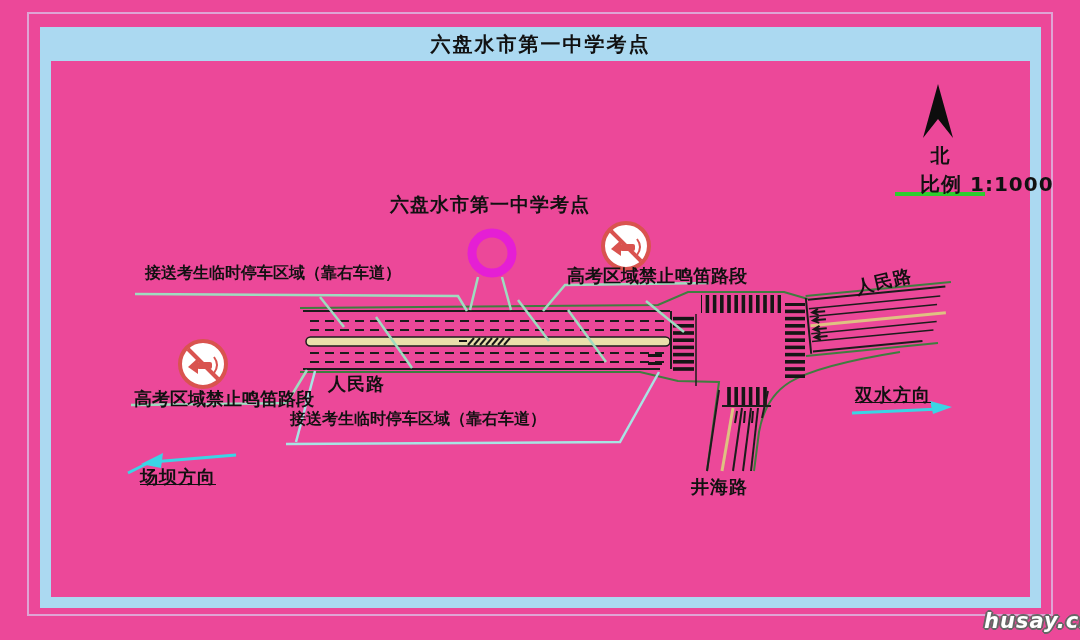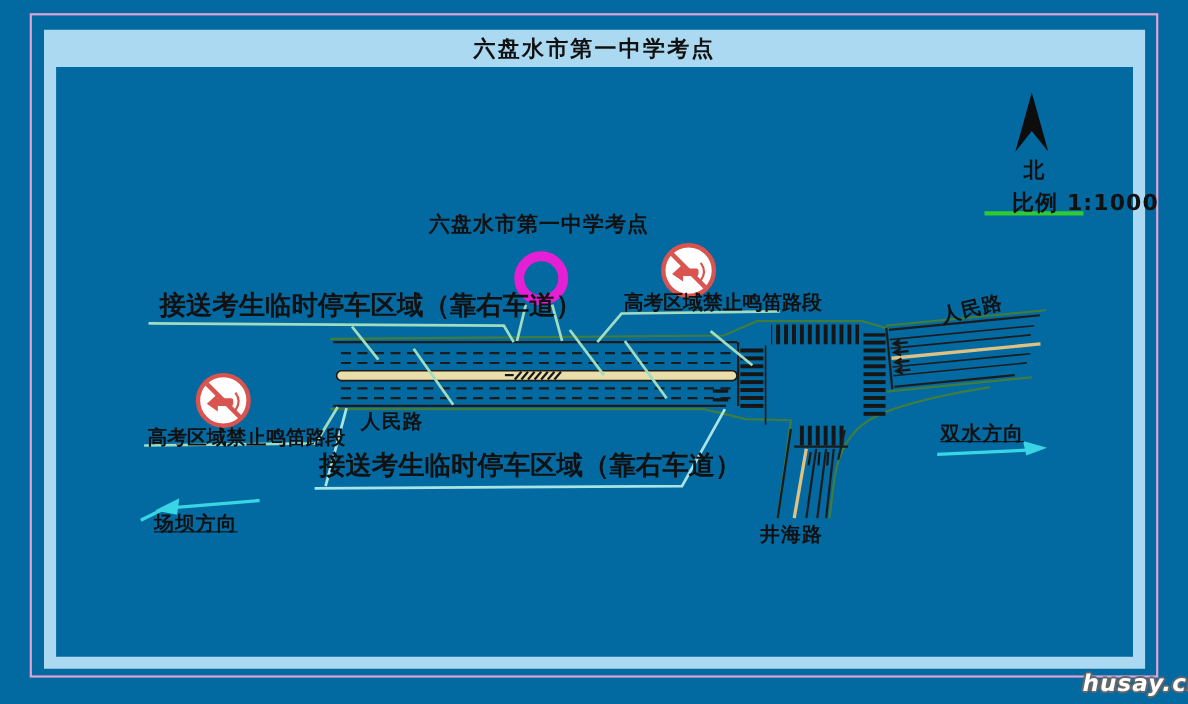--- a/index.html
+++ b/index.html
@@ -1,28 +1,28 @@
 <!DOCTYPE html>
 <html><head>
 <meta charset="utf-8">
 <style>
   html,body{margin:0;padding:0;background:#fff;}
-  #stage{position:relative;width:1080px;height:640px;background:#0369a1;overflow:hidden;
+  #stage{position:relative;width:1080px;height:640px;background:#ec4899;overflow:hidden;
          font-family:"DejaVu Sans","Liberation Sans",sans-serif;color:#111;}
   .pink-border{position:absolute;left:27px;top:12px;width:1022px;height:600px;
                border:2px solid #dfa4d4;}
   .blue-frame{position:absolute;left:40px;top:27px;width:1001px;height:581px;
               box-sizing:border-box;border:11px solid #abd9f1;border-top-width:34px;}
   .lbl{position:absolute;white-space:nowrap;line-height:1.1;}
   .frame-title{left:40px;top:33px;width:1001px;text-align:center;
                font-size:20px;font-weight:bold;letter-spacing:2px;}
   .exam-label{left:390px;top:194px;font-size:19px;font-weight:600;letter-spacing:1px;}
   .north-label{left:920px;top:145px;width:40px;text-align:center;font-size:19px;font-weight:600;}
   .scale-label{left:920px;top:173px;font-size:20px;font-weight:600;letter-spacing:1px;}
-  .annot{font-size:24px;font-weight:600;}
+  .annot{font-size:16px;font-weight:600;}
   .a1{left:145px;top:264px;}
   .a2{left:290px;top:410px;}
   .nohorn-txt{font-size:18px;font-weight:700;}
   .nh-right{left:567px;top:266px;}
   .nh-left{left:134px;top:389px;}
   .roadlbl{font-size:18px;font-weight:600;letter-spacing:1px;}
   .renmin-west{left:328px;top:374px;}
   .renmin-east{left:856px;top:278px;transform:rotate(-13deg);transform-origin:left center;}
   .jinghai{left:691px;top:477px;}
   .dirlbl{font-size:18px;font-weight:600;letter-spacing:1px;text-decoration:underline;}

